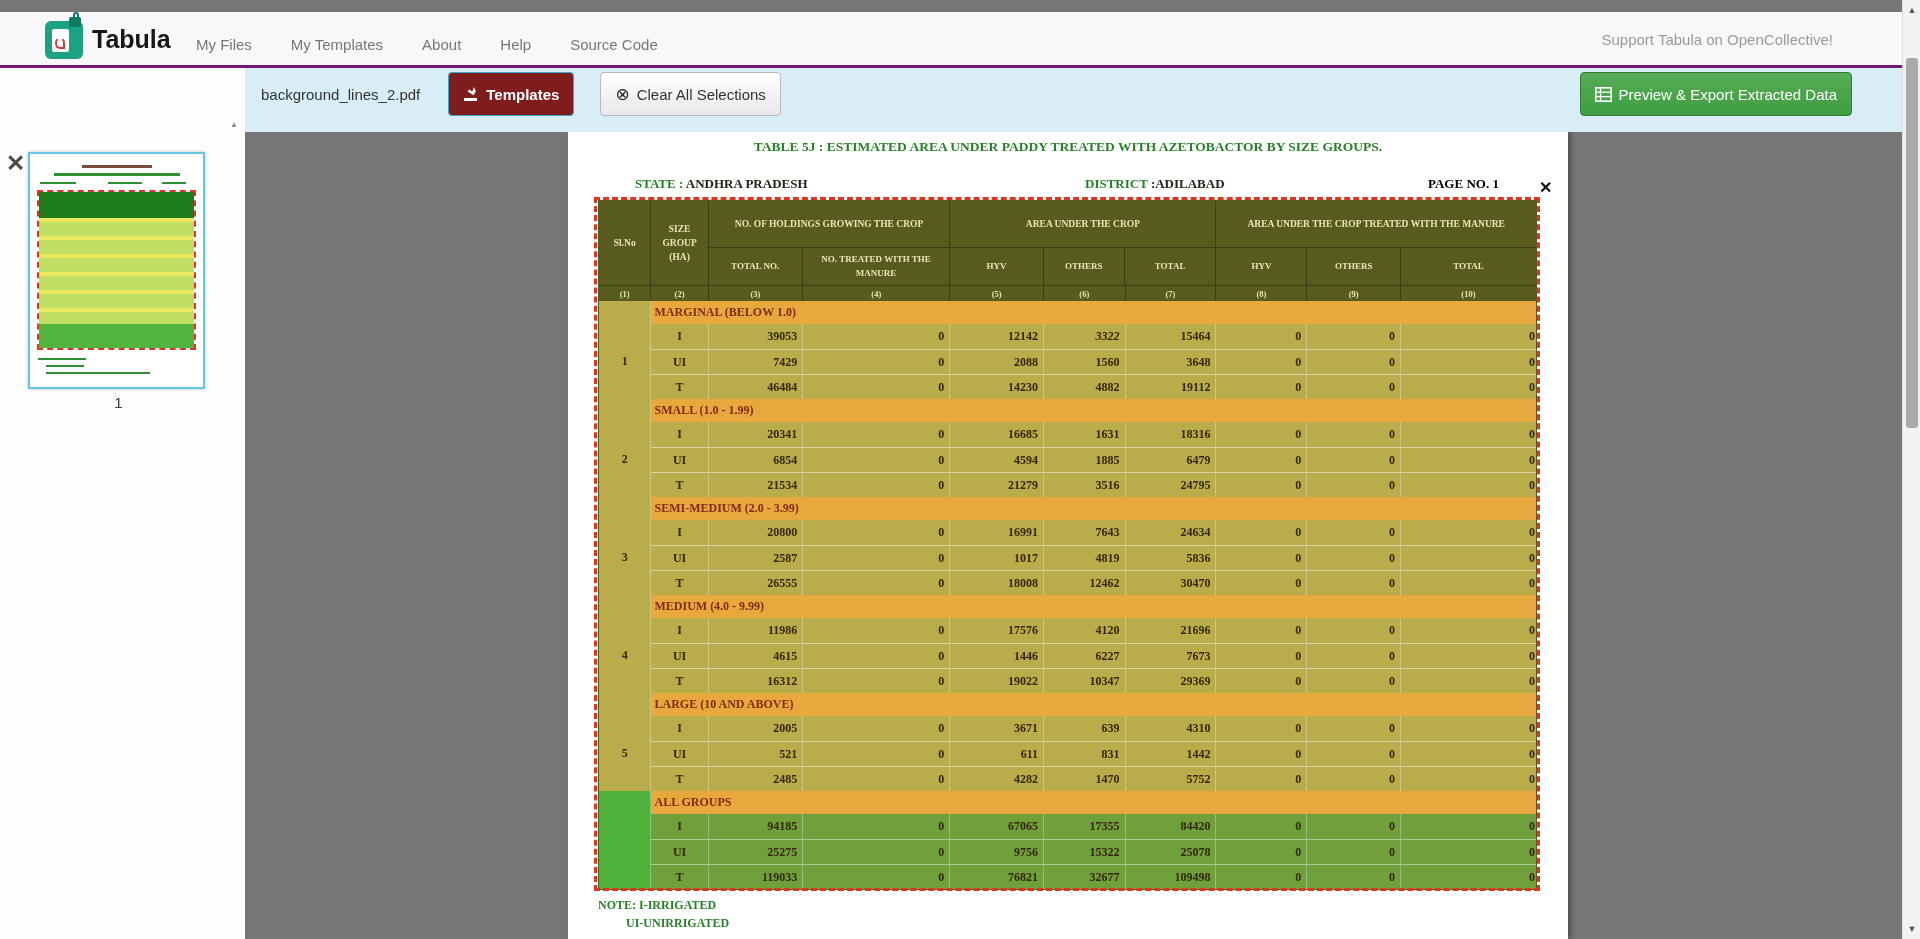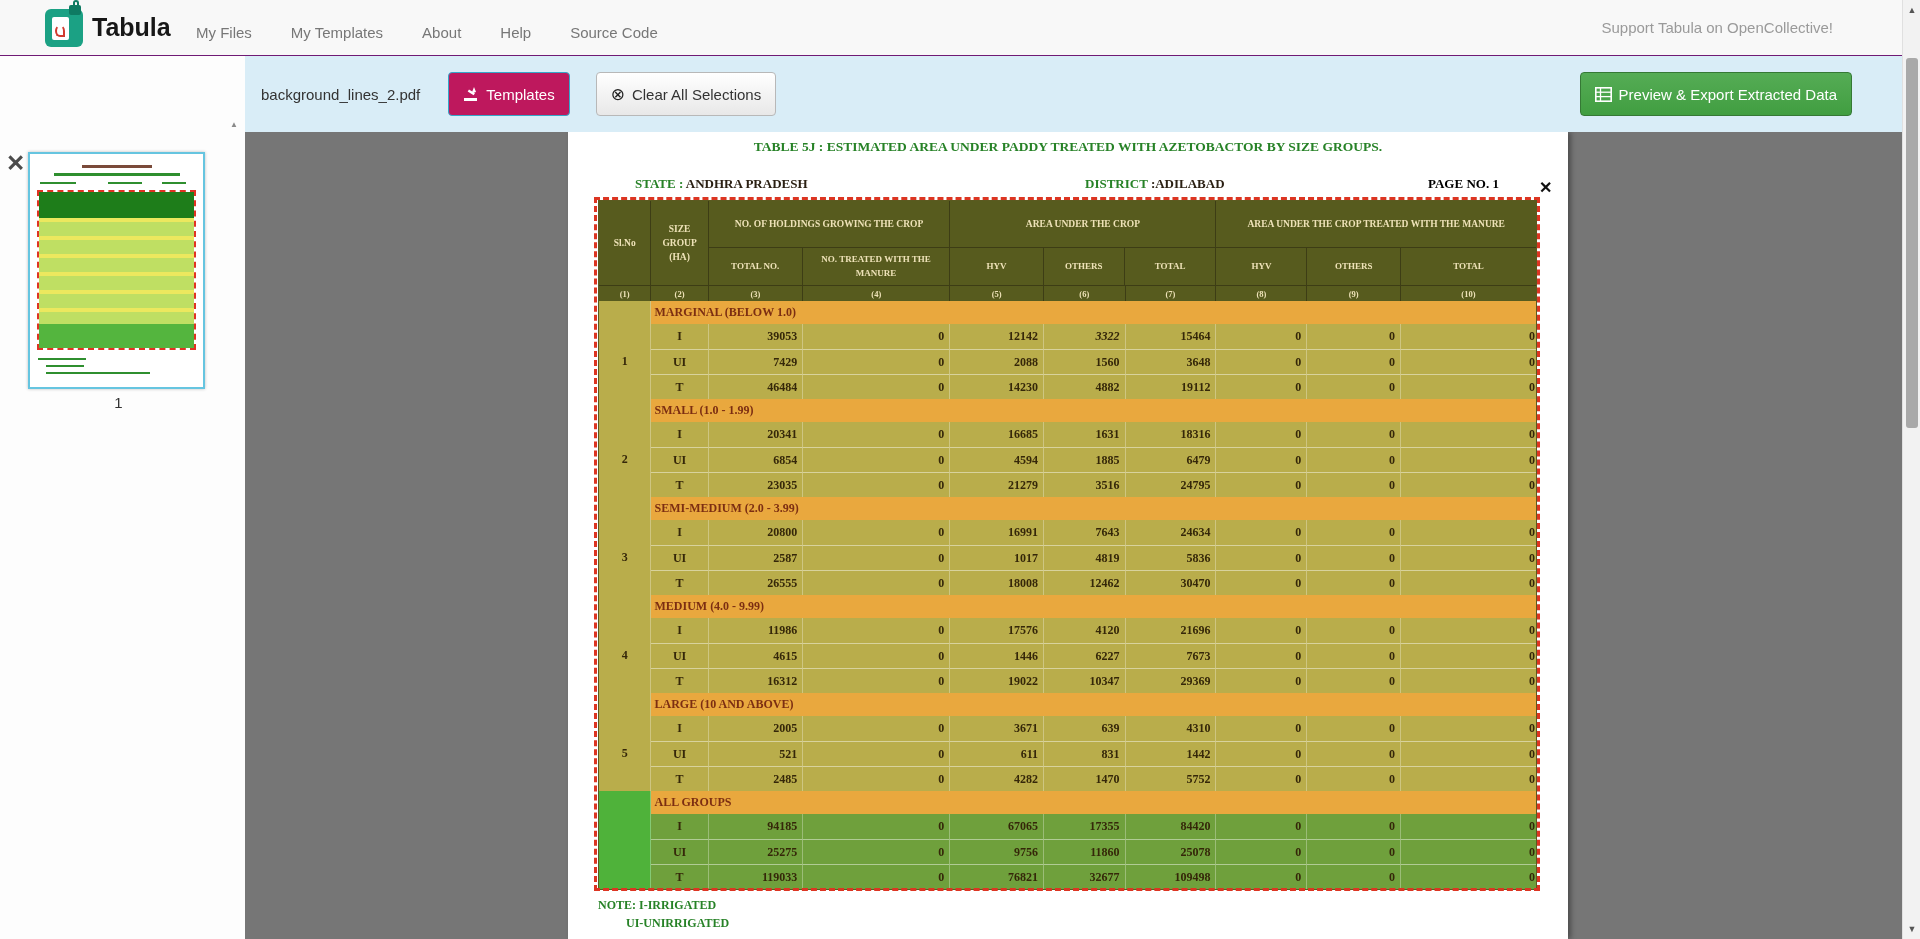--- a/index.html
+++ b/index.html
@@ -1,21 +1,21 @@
 <!DOCTYPE html>
 <html><head>
 <meta charset="utf-8">
 <style>
   * { margin:0; padding:0; box-sizing:border-box; }
   html,body { width:1920px; height:939px; overflow:hidden; background:#767676;
               font-family:"Liberation Sans", sans-serif; }
 
   
-  .navbar { position:absolute; left:0; top:0; width:1920px; height:56px;
-            background:#f8f8f8; border-bottom:1px solid #701a75; z-index:30; }
+  .navbar { position:absolute; left:0; top:12px; width:1920px; height:56px;
+            background:#f8f8f8; border-bottom:3px solid #701a75; z-index:30; }
   .logo { position:absolute; left:45px; top:9px; width:38px; height:38px;
           background:#1ba184; border-radius:6px; }
   .logo .doc { position:absolute; left:7px; top:8px; width:17px; height:23px;
                background:#fff; border-radius:2px; }
   .logo .pdfmark { position:absolute; left:10px; top:16px; width:10px; height:12px;
                    border:2px solid #d23b2f; border-radius:50% 50% 0 50%; border-top-color:transparent; }
   .logo .lock { position:absolute; right:2px; top:-4px; width:12px; height:10px;
                 background:#0e7a62; border-radius:2px; }
   .logo .shackle { position:absolute; right:4px; top:-9px; width:6px; height:7px;
                    border:2px solid #0e7a62; border-bottom:none; border-radius:4px 4px 0 0; }
@@ -56,21 +56,21 @@
   .side-scroll .arr { position:absolute; left:0; width:20px; text-align:center;
                       font-size:8px; color:#8a8a8a; cursor:pointer; }
   .side-scroll .arr.up { top:8px; }
 
   
   .toolbar { position:absolute; left:245px; top:56px; width:1657px; height:76px;
              background:#d9edf7; display:flex; align-items:center; z-index:20; }
   .filename { margin-left:16px; font-size:15px; color:#333; }
   .btn { height:44px; display:flex; align-items:center; gap:7px; padding:0 14px;
          border-radius:4px; font-size:15px; cursor:pointer; white-space:nowrap; }
-  .btn-templates { margin-left:28px; background:#be185d; border:1px solid #34a7ca; color:#fff; }
+  .btn-templates { margin-left:28px; background:#7f1d1d; border:1px solid #34a7ca; color:#fff;font-weight:bold; }
   .btn-clear { margin-left:26px; background:linear-gradient(#ffffff,#e8e8e8);
                border:1px solid #b8b8b8; color:#333; }
   .btn-clear .glyph { font-size:17px; color:#222; }
   .btn-auto { margin-left:28px; background:#e9e9e9; border:1px solid #d6d6d6;
               color:#a3a3a3; cursor:default; }
   .btn-export { margin-left:auto; margin-right:50px; background:linear-gradient(#55ac55,#419e41);
                 border:1px solid #357935; color:#fff; }
 
   
   .main { position:absolute; left:245px; top:132px; width:1657px; height:807px; background:#767676; }
@@ -322,21 +322,21 @@
           <div class="t-num" style="width: 10%;">4594</div>
           <div class="t-num" style="width: 8.7%;">1885</div>
           <div class="t-num" style="width: 9.7%;">6479</div>
           <div class="t-num" style="width: 9.7%;">0</div>
           <div class="t-num" style="width: 10%;">0</div>
           <div class="t-num" style="width: 14.4%;">0</div>
         </div>
         <div class="t-row sep">
           <div class="t-c1" style="width: 5.6%;"></div>
           <div class="t-type" style="width: 6.1%;">T</div>
-          <div class="t-num" style="width: 10.1%;">23035</div>
+          <div class="t-num" style="width: 10.1%;">21534</div>
           <div class="t-num" style="width: 15.7%;">0</div>
           <div class="t-num" style="width: 10%;">21279</div>
           <div class="t-num" style="width: 8.7%;">3516</div>
           <div class="t-num" style="width: 9.7%;">24795</div>
           <div class="t-num" style="width: 9.7%;">0</div>
           <div class="t-num" style="width: 10%;">0</div>
           <div class="t-num" style="width: 14.4%;">0</div>
         </div>
         <div class="t-band-row">
           <div class="t-c1" style="width: 5.6%;"></div>
@@ -473,21 +473,21 @@
           <div class="t-num" style="width: 9.7%;">0</div>
           <div class="t-num" style="width: 10%;">0</div>
           <div class="t-num" style="width: 14.4%;">0</div>
         </div>
         <div class="t-row hl sep">
           <div class="t-c1 hl-c1" style="width: 5.6%;"></div>
           <div class="t-type" style="width: 6.1%;">UI</div>
           <div class="t-num" style="width: 10.1%;">25275</div>
           <div class="t-num" style="width: 15.7%;">0</div>
           <div class="t-num" style="width: 10%;">9756</div>
-          <div class="t-num" style="width: 8.7%;">11860</div>
+          <div class="t-num" style="width: 8.7%;">15322</div>
           <div class="t-num" style="width: 9.7%;">25078</div>
           <div class="t-num" style="width: 9.7%;">0</div>
           <div class="t-num" style="width: 10%;">0</div>
           <div class="t-num" style="width: 14.4%;">0</div>
         </div>
         <div class="t-row hl sep">
           <div class="t-c1 hl-c1" style="width: 5.6%;"></div>
           <div class="t-type" style="width: 6.1%;">T</div>
           <div class="t-num" style="width: 10.1%;">119033</div>
           <div class="t-num" style="width: 15.7%;">0</div>

